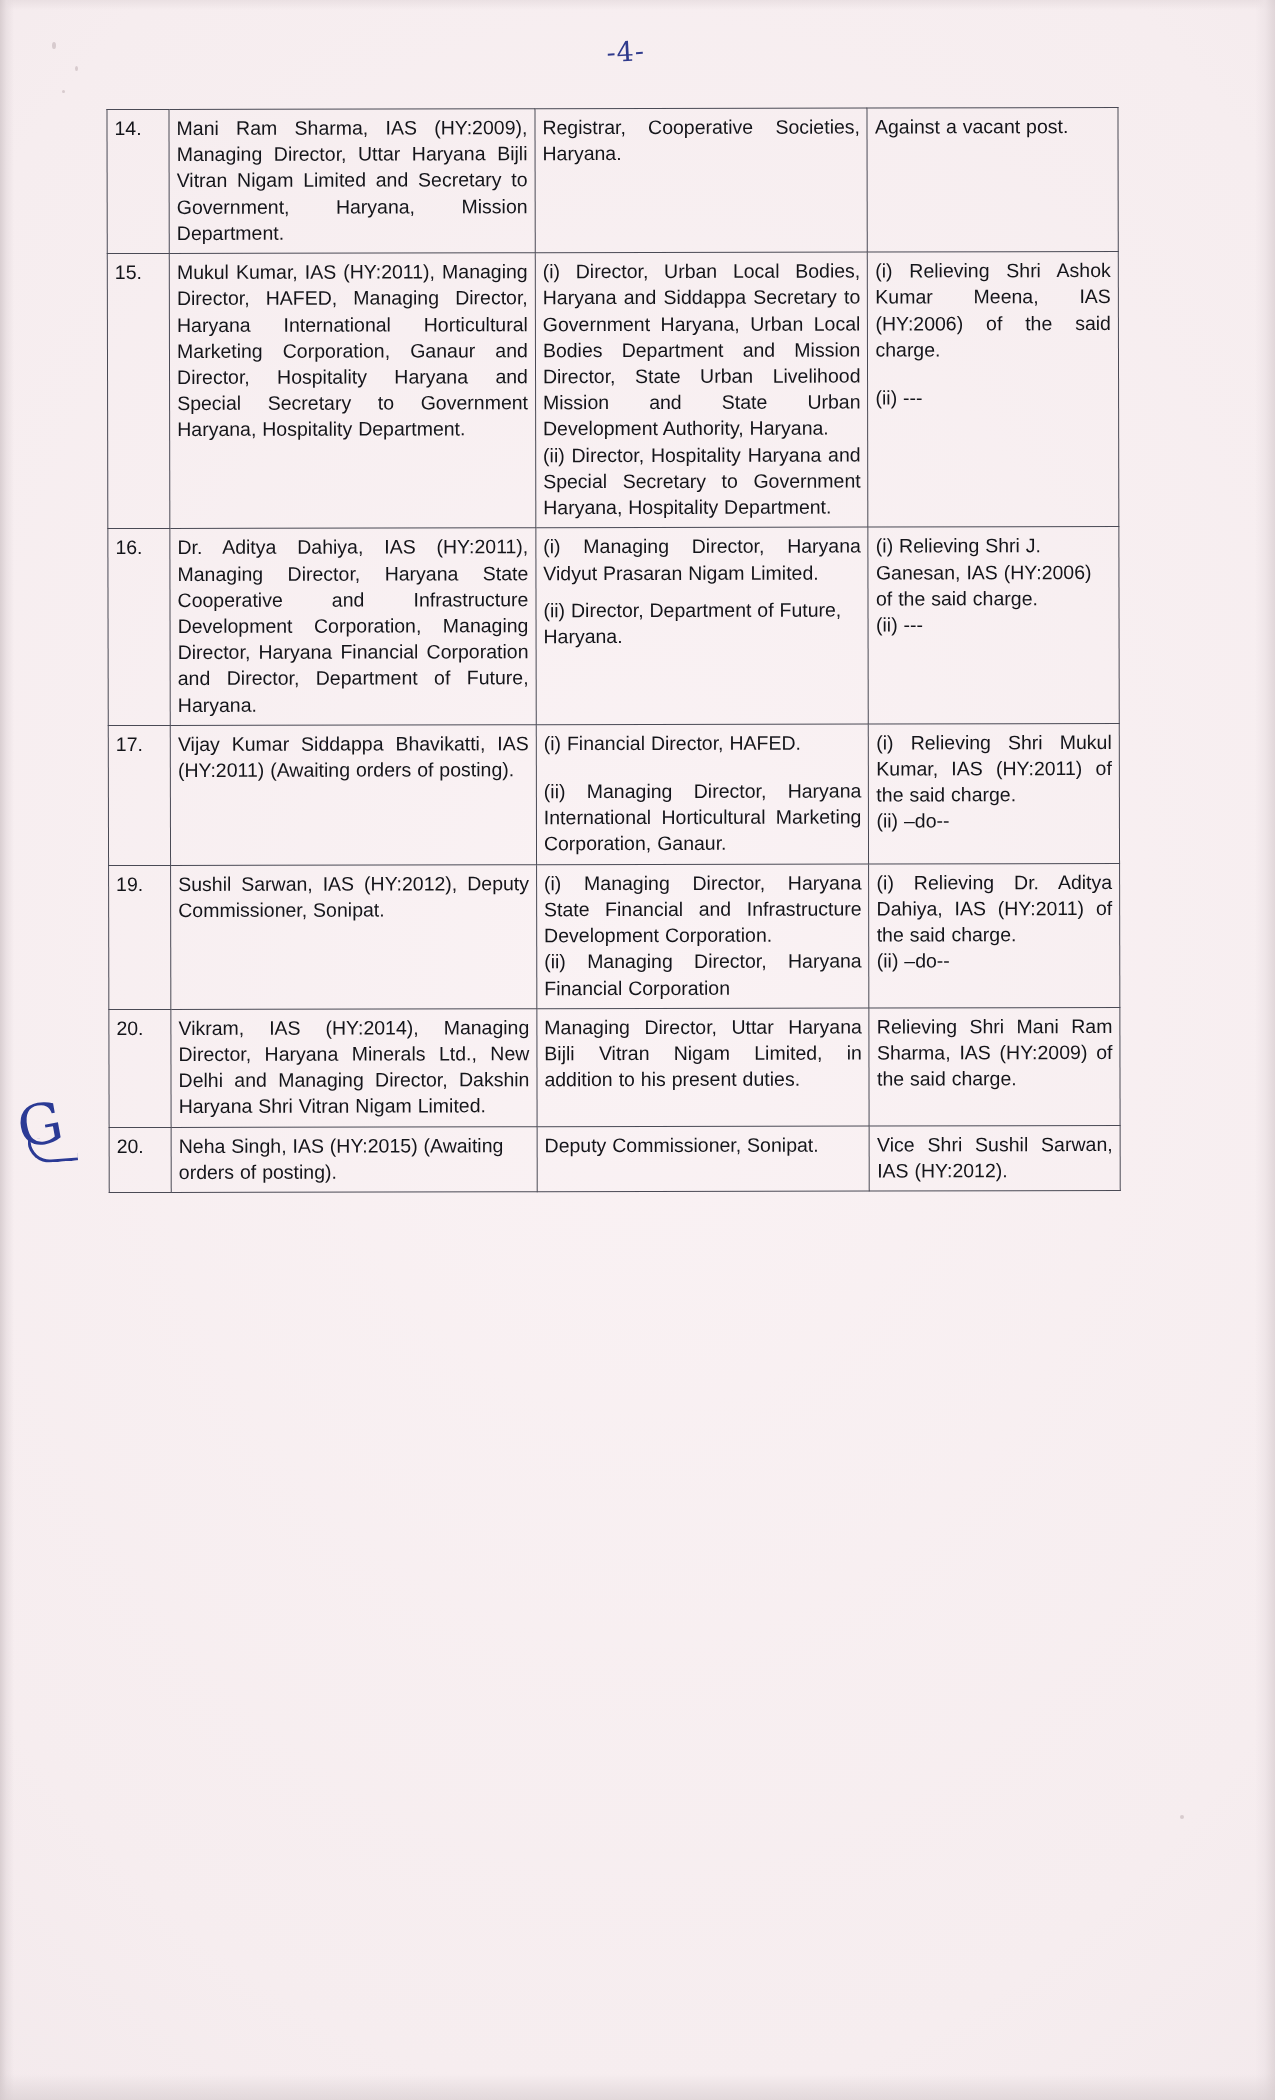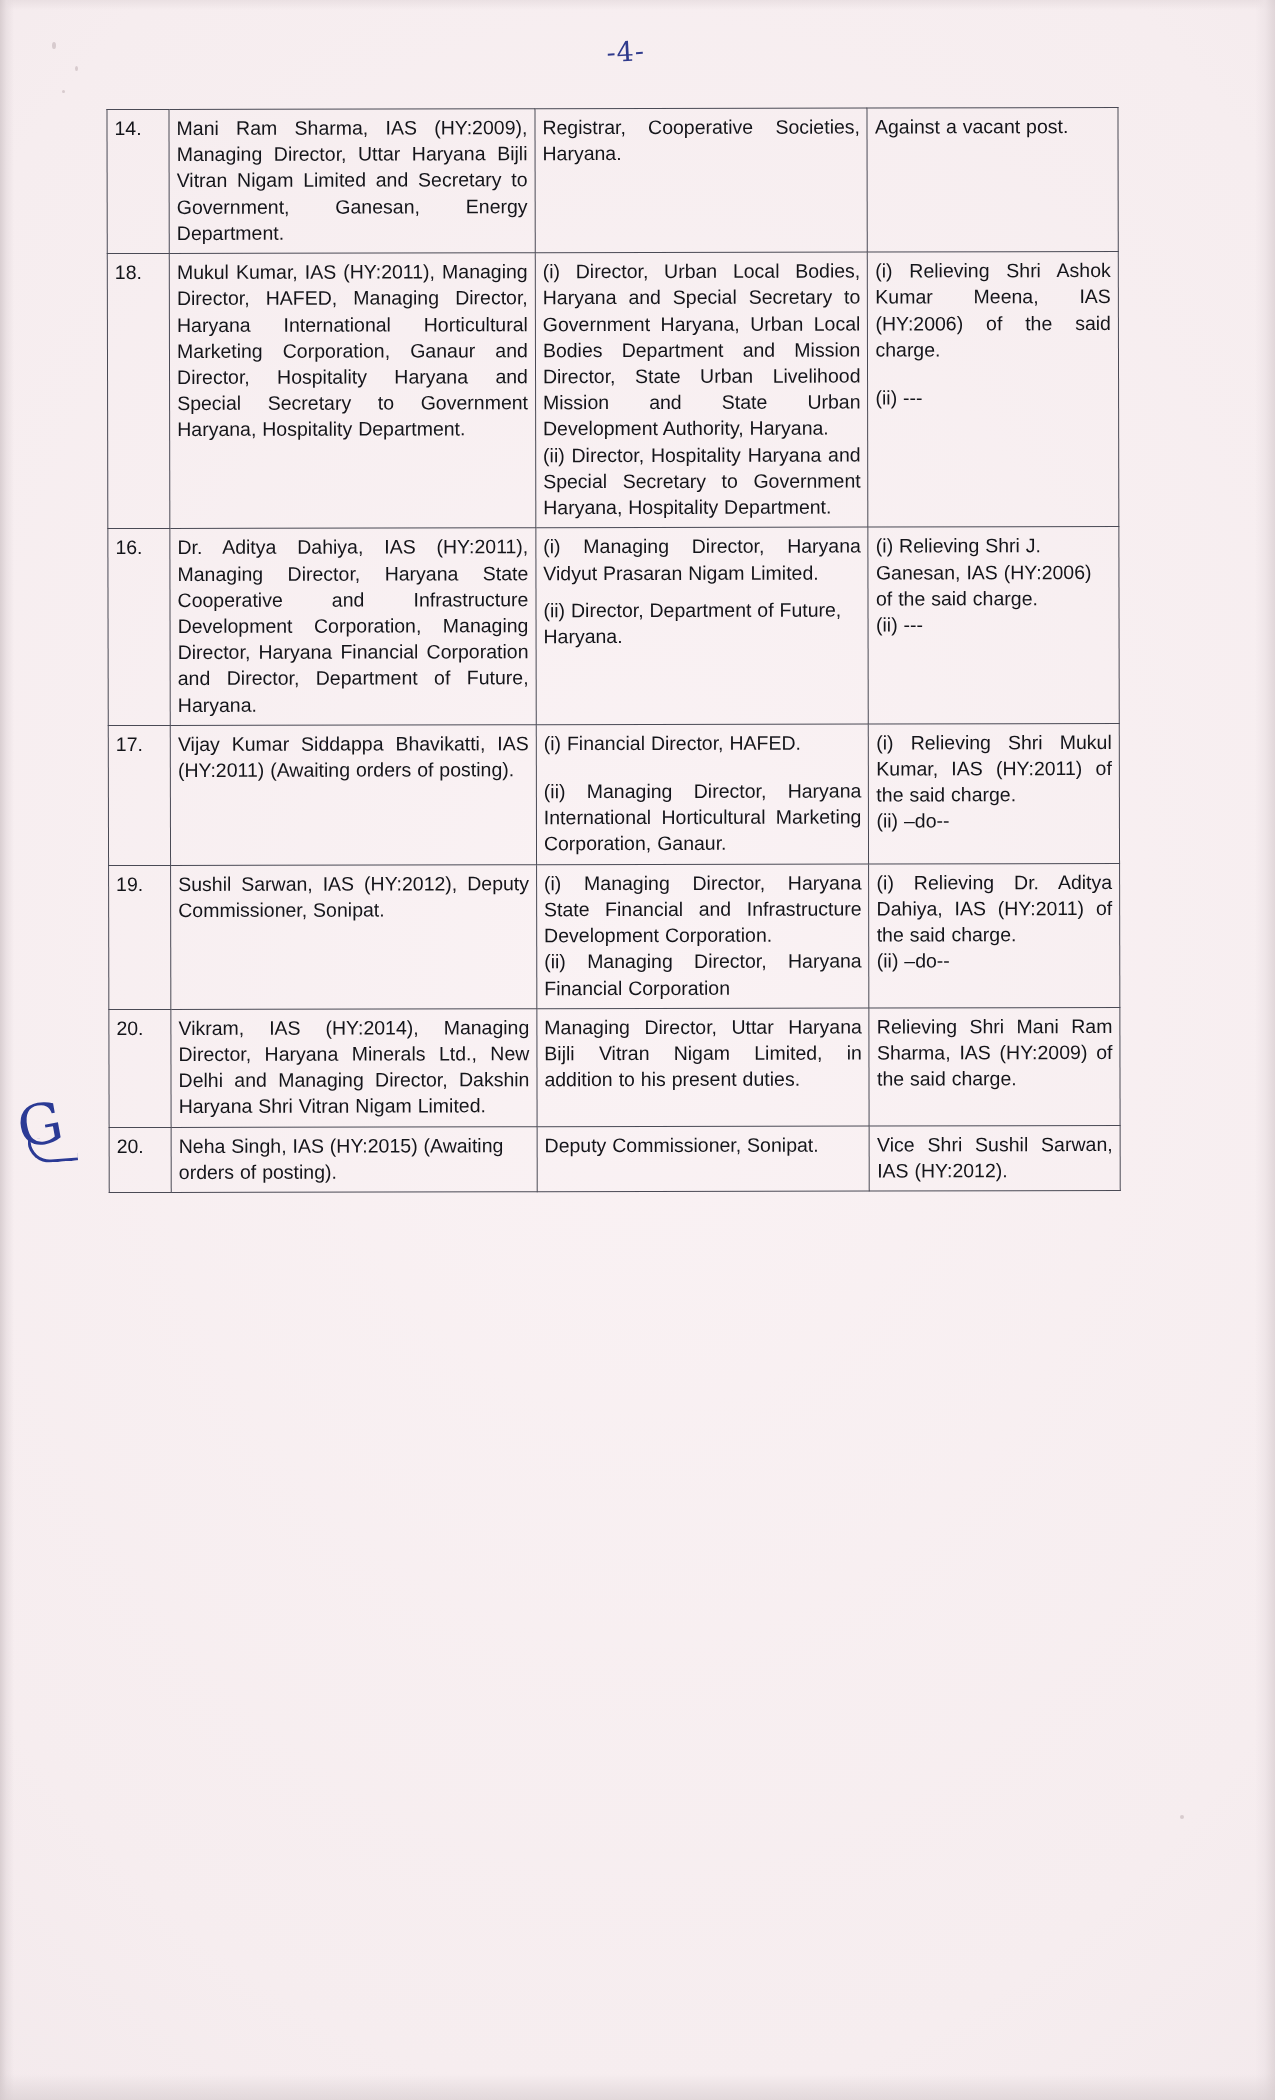--- a/index.html
+++ b/index.html
@@ -170,39 +170,39 @@
       <col class="col-post">
       <col class="col-rem">
     </colgroup>
     <tbody>
 
       <tr>
         <td class="col-sr">
           <p class="cell-p">14.</p>
         </td>
         <td class="col-name">
-          <p class="cell-p">Mani Ram Sharma, IAS (HY:2009), Managing Director, Uttar Haryana Bijli Vitran Nigam Limited and Secretary to Government, Ganesan, Energy Department.</p>
+          <p class="cell-p">Mani Ram Sharma, IAS (HY:2009), Managing Director, Uttar Haryana Bijli Vitran Nigam Limited and Secretary to Government, Haryana, Mission Department.</p>
         </td>
         <td class="col-post">
           <p class="cell-p">Registrar, Cooperative Societies, Haryana.</p>
         </td>
         <td class="col-rem">
           <p class="cell-p">Against a vacant post.</p>
         </td>
       </tr>
 
       <tr>
         <td class="col-sr">
-          <p class="cell-p">18.</p>
+          <p class="cell-p">15.</p>
         </td>
         <td class="col-name">
           <p class="cell-p">Mukul Kumar, IAS (HY:2011), Managing Director, HAFED, Managing Director, Haryana International Horticultural Marketing Corporation, Ganaur and Director, Hospitality Haryana and Special Secretary to Government Haryana, Hospitality Department.</p>
         </td>
         <td class="col-post">
-          <p class="cell-p">(i) Director, Urban Local Bodies, Haryana and Special Secretary to Government Haryana, Urban Local Bodies Department and Mission Director, State Urban Livelihood Mission and State Urban Development Authority, Haryana.</p>
+          <p class="cell-p">(i) Director, Urban Local Bodies, Haryana and Siddappa Secretary to Government Haryana, Urban Local Bodies Department and Mission Director, State Urban Livelihood Mission and State Urban Development Authority, Haryana.</p>
           <p class="cell-p">(ii) Director, Hospitality Haryana and Special Secretary to Government Haryana, Hospitality Department.</p>
         </td>
         <td class="col-rem">
           <p class="cell-p">(i) Relieving Shri Ashok Kumar Meena, IAS (HY:2006) of the said charge.</p>
           <p class="cell-p gap nojust">(ii) ---</p>
         </td>
       </tr>
 
       <tr>
         <td class="col-sr">

